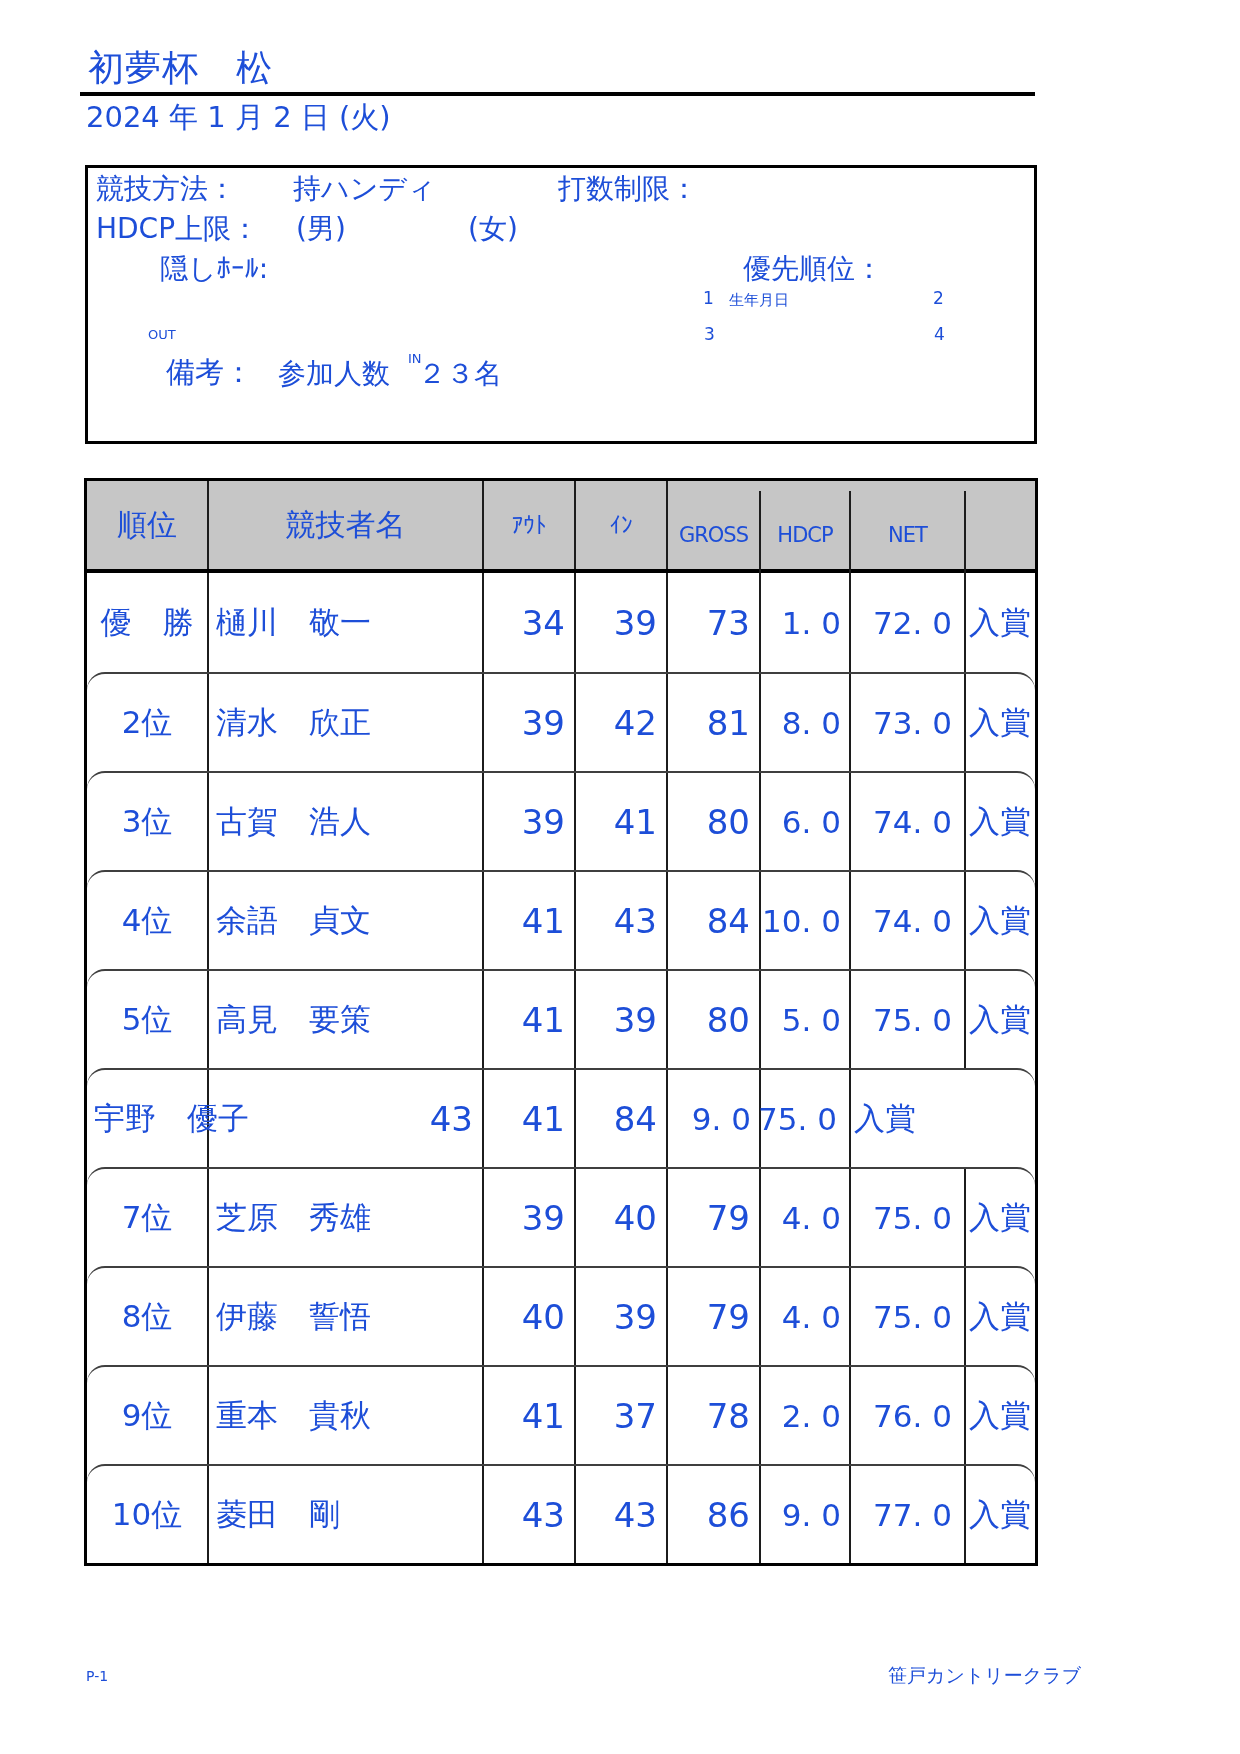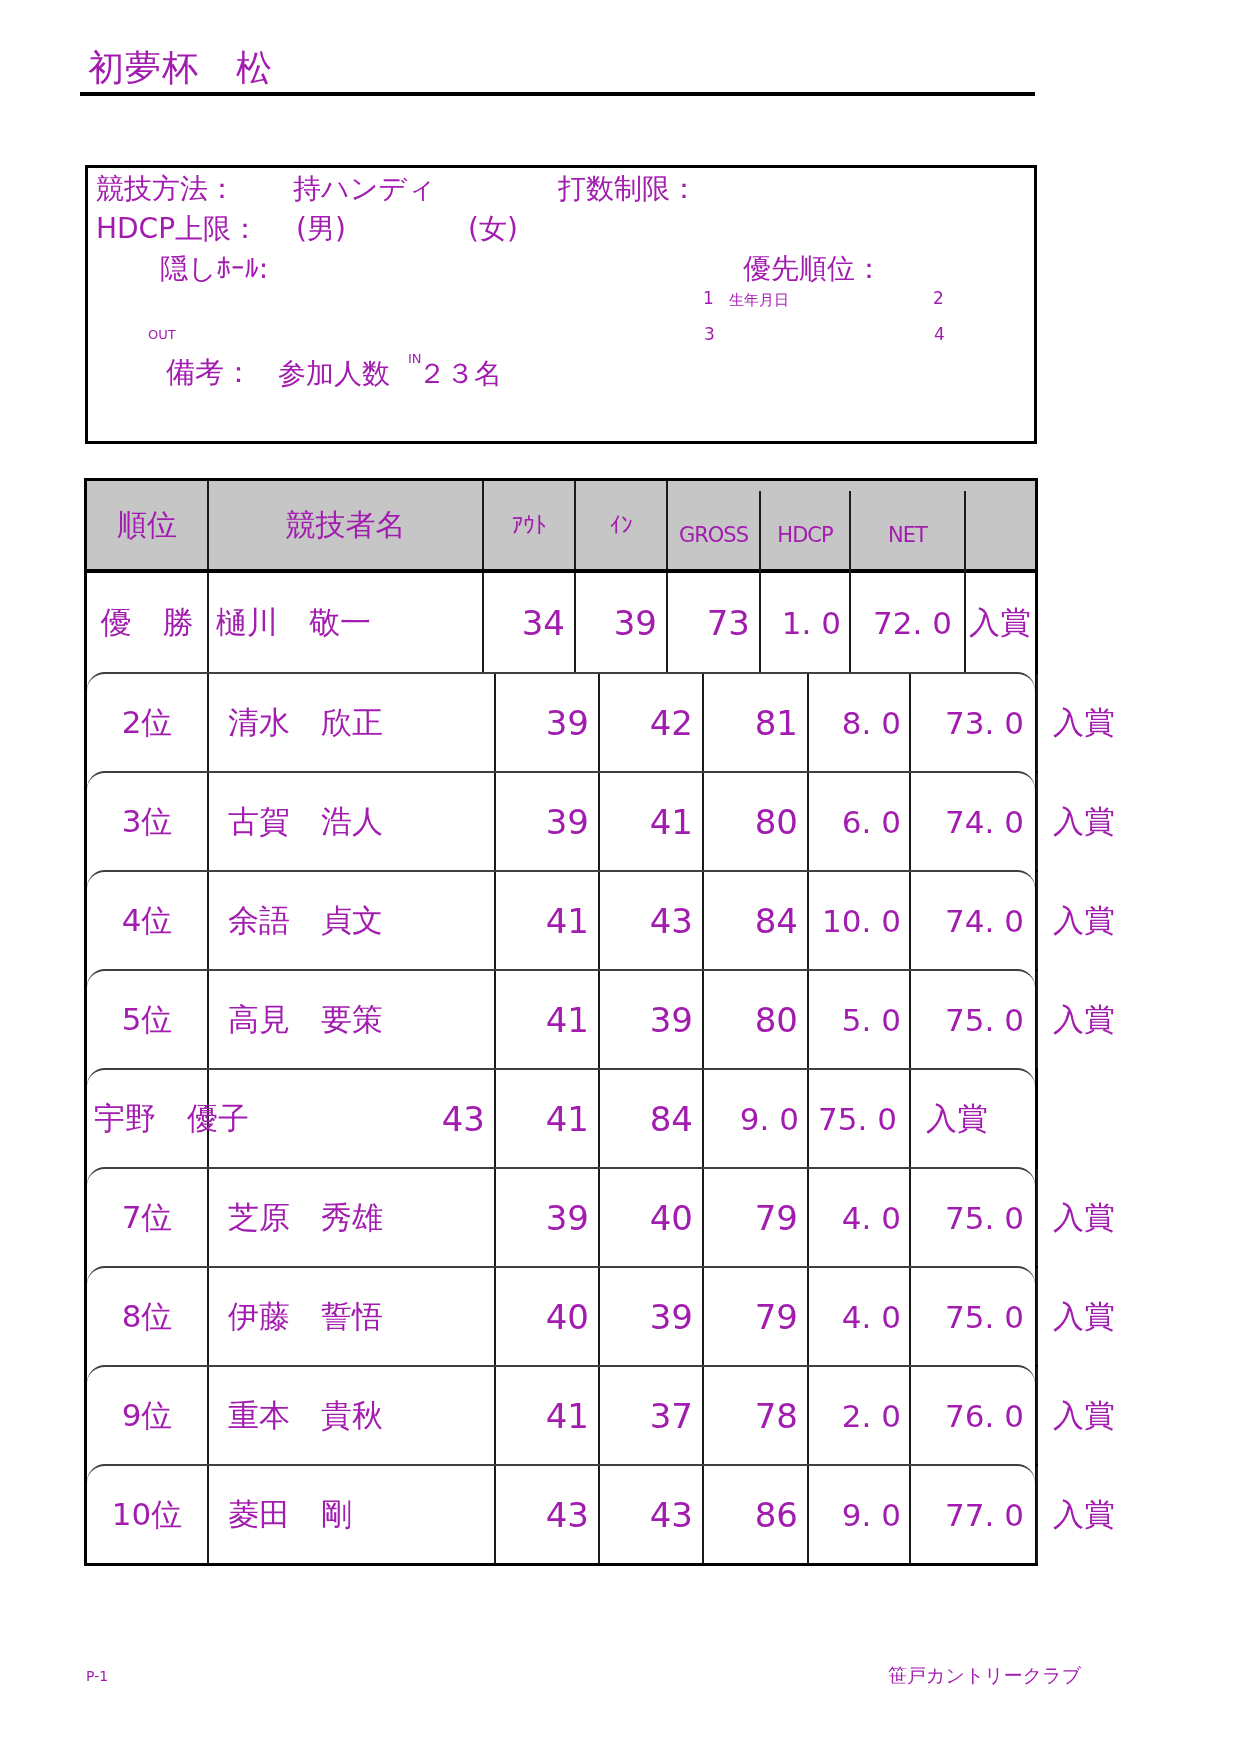--- a/index.html
+++ b/index.html
@@ -1,21 +1,21 @@
 <!DOCTYPE html>
 <html><head>
 <meta charset="utf-8">
 <style>
   html,body { margin:0; padding:0; background:#ffffff; }
   .page {
     position:relative;
     width:1240px; height:1754px;
     background:#ffffff;
     font-family:"DejaVu Sans", sans-serif;
-    color:#a21caf;
+    color:#1d4ed8;
     overflow:hidden;
   }
 
   
   .title {
     position:absolute; left:88px; top:48px;
     font-size:36px; line-height:40px; font-weight:500;
     letter-spacing:1px;
   }
   .title-underline {
@@ -53,21 +53,21 @@
     grid-template-columns:122px 275px 92px 92px 93px 90px 115px auto;
     align-items:center;
     box-sizing:border-box;
   }
   .thead {
     height:92px;
     background:#c6c6c6;
     border-bottom:4px solid #000;
   }
   .row { height:99px;border-radius:18px; }
-  .row + .row { border-top:2px solid #3f3f3f;gap:12px; }
+  .row + .row { border-top:2px solid #3f3f3f; }
   .td {
     height:100%;
     display:flex; align-items:center;
     box-sizing:border-box;
     border-right:2px solid #1c1c1c;
     white-space:pre;
   }
   .td:last-child { border-right:none; }
 
   .th-txt  { justify-content:center; font-size:30px; }
@@ -91,20 +91,21 @@
     font-size:19px;
   }
 </style>
 </head>
 <body>
 
 <div class="page">
 
   <div class="title">初夢杯　松</div>
   <div class="title-underline"></div>
+  <div class="date">2024 年 1 月 2 日 (火)</div>
 
   <div class="info-box">
     <span class="abs ib-big" style="left:8px;  top:5px;">競技方法：</span>
     <span class="abs ib-big" style="left:205px;top:5px;">持ハンディ</span>
     <span class="abs ib-big" style="left:470px;top:5px;">打数制限：</span>
 
     <span class="abs ib-big" style="left:8px;  top:45px;">HDCP上限：</span>
     <span class="abs ib-big" style="left:208px;top:45px;">(男)</span>
     <span class="abs ib-big" style="left:380px;top:45px;">(女)</span>
 

